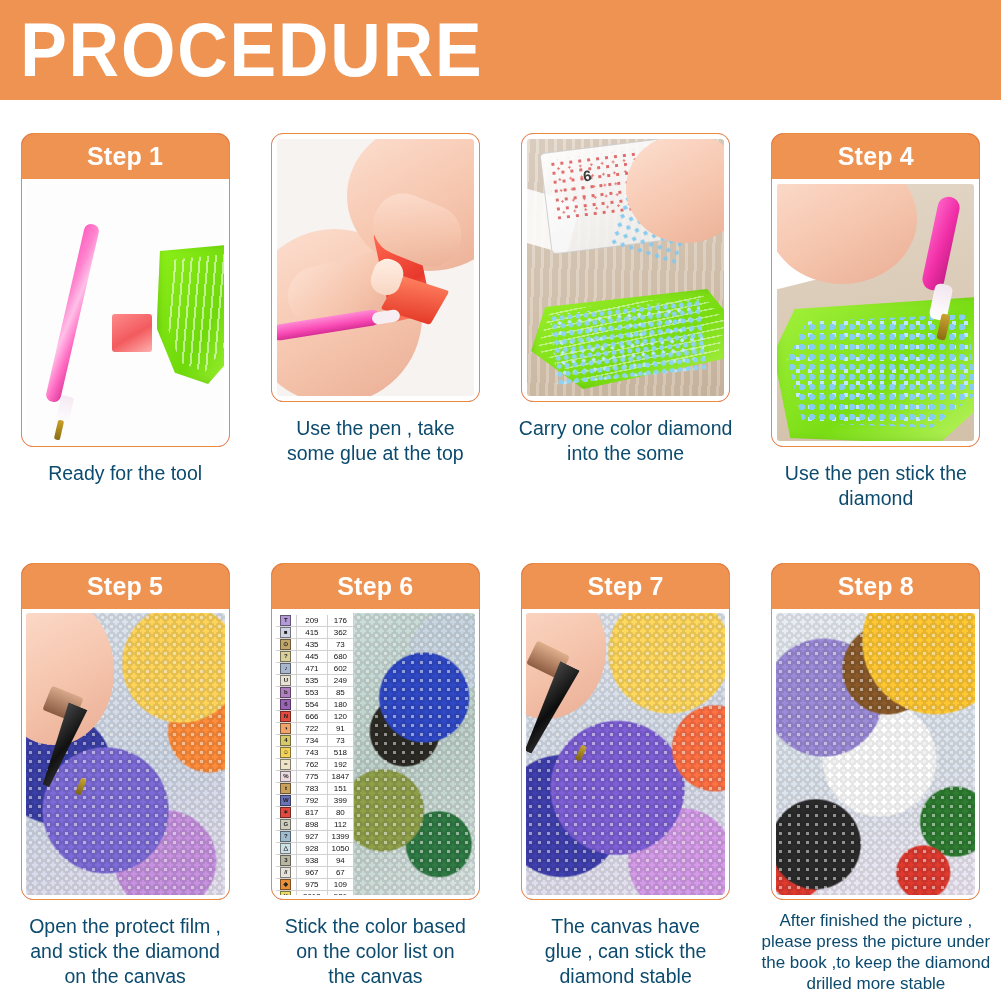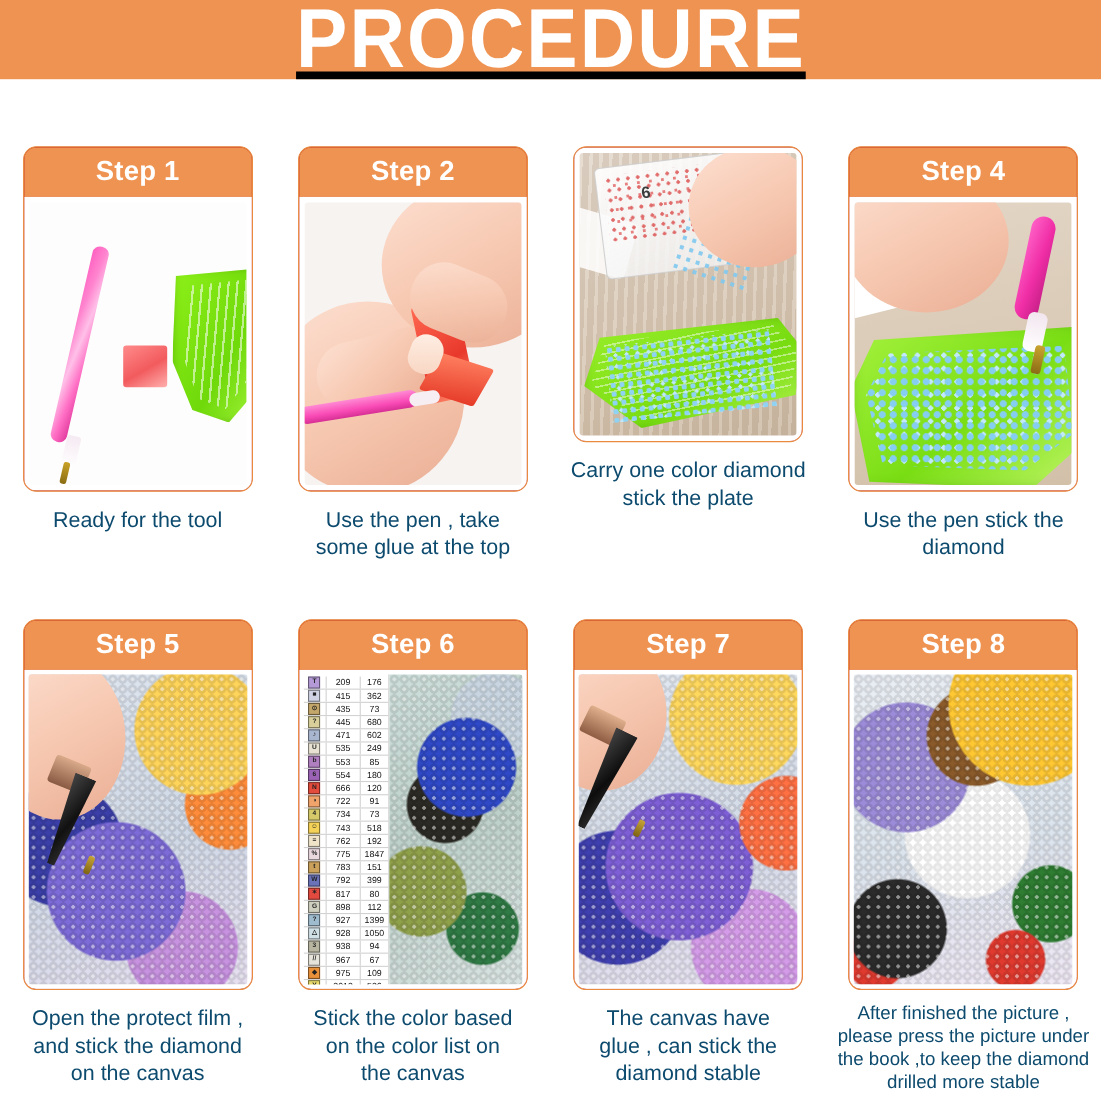--- a/index.html
+++ b/index.html
@@ -6,23 +6,23 @@
   body{
     width:1001px;height:1001px;
     background:#ffffff;
     font-family:"Liberation Sans", sans-serif;
     overflow:hidden;
   }
   .page{position:relative;width:1001px;height:1001px;}
 
   
   .banner{
-    position:absolute;left:0;top:0;width:1001px;height:72px;
+    position:absolute;left:0;top:0;width:1001px;height:100px;
     background:#ef9352;
-    display:flex;align-items:center;justify-content:center;text-decoration:underline;
+    display:flex;align-items:center;justify-content:flex-start;
   }
   .banner-title{
     color:#ffffff;
     font-family:"Liberation Sans Narrow","Liberation Sans",sans-serif;
     font-weight:bold;
     font-size:76px;
     letter-spacing:2px;
     transform:scaleX(0.92);
     line-height:1;
     white-space:nowrap;
@@ -326,21 +326,20 @@
             <div class="abs tray"></div>
             <div class="abs tray-grooves"></div>
           </div>
         </div>
       </div>
       <div class="caption">Ready for the tool</div>
     </div>
 
     <div class="cell">
       <div class="card">
-        <div class="card-hd">Step 2</div>
         <div class="card-body">
           <div class="photo s2">
             <div class="abs hand h1"></div>
             <div class="abs hand h2"></div>
             <div class="abs hand f1"></div>
             <div class="abs glue"></div>
             <div class="abs glue2"></div>
             <div class="abs hand f2"></div>
             <div class="abs nail"></div>
             <div class="abs penb"></div>
@@ -363,21 +362,21 @@
             <div class="abs bagtxt">6</div>
             <div class="abs spill"></div>
             <div class="abs hand hand3"></div>
             <div class="abs tray3"></div>
             <div class="abs tray3g"></div>
             <div class="abs beads3"></div>
           </div>
         </div>
       </div>
       <div class="caption">Carry one color diamond
-stick the plate</div>
+into the some</div>
     </div>
 
     <div class="cell">
       <div class="card">
         <div class="card-hd">Step 4</div>
         <div class="card-body">
           <div class="photo s4">
             <div class="abs paper"></div>
             <div class="abs blue"></div>
             <div class="abs hand hand4"></div>

